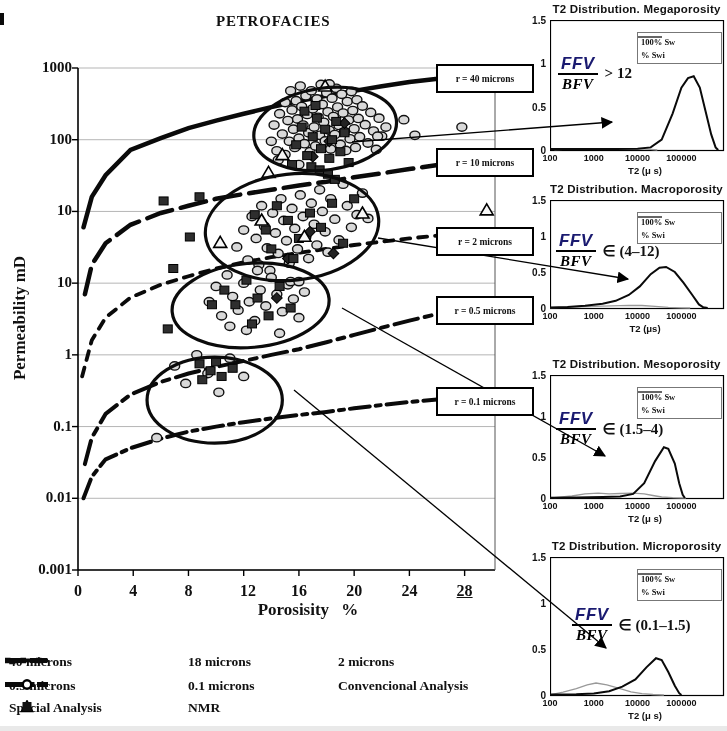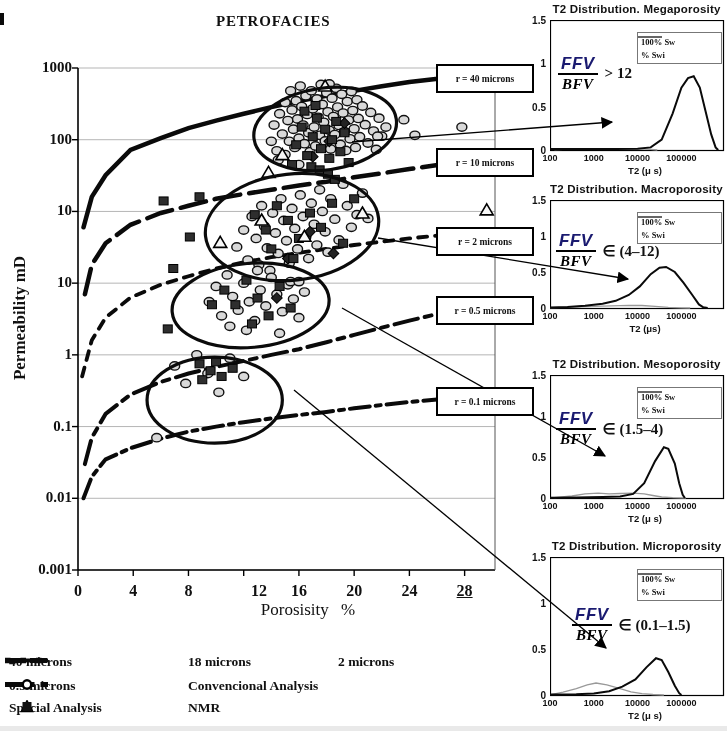--- a/index.html
+++ b/index.html
@@ -5,21 +5,21 @@
   html,body{margin:0;padding:0;background:#fff;}
   #page{position:relative;width:727px;height:731px;background:#ffffff;overflow:hidden;
         font-family:"Liberation Serif",serif;color:#111;}
   svg{position:absolute;left:0;top:0;}
   #main-svg{z-index:5;}
   #overlay-svg{z-index:18;pointer-events:none;}
   .abs{position:absolute;}
   .chart-title{font-weight:bold;font-size:15px;letter-spacing:.8px;z-index:15;}
   .main-ylabel{left:20px;top:318px;transform:translate(-50%,-50%) rotate(-90deg);
                white-space:nowrap;font-weight:bold;font-size:17px;z-index:15;}
-  .main-xlabel{left:228px;top:600px;width:160px;text-align:center;font-weight:normal;
+  .main-xlabel{left:228px;top:600px;width:160px;text-align:center;font-weight:bold;
                font-size:17px;z-index:15;word-spacing:8px;}
   .ytick{width:62px;text-align:right;font-weight:bold;font-size:15px;z-index:15;}
   .xtick{width:34px;text-align:center;font-weight:bold;font-size:16px;z-index:15;}
   .rbox{width:94px;height:25px;background:#fff;border:2px solid #000;z-index:22;
         display:flex;align-items:center;justify-content:center;
         font-size:9.5px;font-weight:600;}
   .t2-title{width:200px;text-align:center;font-family:"Liberation Sans",sans-serif;
             font-weight:bold;font-size:11.5px;z-index:15;letter-spacing:.2px;}
   .t2-ytick{width:22px;text-align:right;font-family:"Liberation Sans",sans-serif;
             font-size:10px;font-weight:600;z-index:15;}
@@ -322,21 +322,21 @@
     <div class="ytick abs" style="left:10px;top:130.71428571428572px;">100</div>
     <div class="ytick abs" style="left:10px;top:202.42857142857142px;">10</div>
     <div class="ytick abs" style="left:10px;top:274.1428571428571px;">10</div>
     <div class="ytick abs" style="left:10px;top:345.85714285714283px;">1</div>
     <div class="ytick abs" style="left:10px;top:417.57142857142856px;">0.1</div>
     <div class="ytick abs" style="left:10px;top:489.2857142857142px;">0.01</div>
     <div class="ytick abs" style="left:10px;top:561px;">0.001</div>
     <div class="xtick abs" style="left:61px;top:582px;">0</div>
     <div class="xtick abs" style="left:116.23178807947019px;top:582px;">4</div>
     <div class="xtick abs" style="left:171.46357615894038px;top:582px;">8</div>
-    <div class="xtick abs" style="left:242px;top:582px;">12</div>
+    <div class="xtick abs" style="left:231px;top:582px;">12</div>
     <div class="xtick abs" style="left:281.92715231788077px;top:582px;">16</div>
     <div class="xtick abs" style="left:337.158940397351px;top:582px;">20</div>
     <div class="xtick abs" style="left:392.3907284768212px;top:582px;">24</div>
     <div class="xtick abs" style="left:447.6225165562914px;top:582px;text-decoration:underline;">28</div>
     <div class="rbox abs" style="left:436px;top:64px;">r = 40 microns</div>
     <div class="rbox abs" style="left:436px;top:148px;">r = 10 microns</div>
     <div class="rbox abs" style="left:436px;top:227px;">r = 2 microns</div>
     <div class="rbox abs" style="left:436px;top:296px;">r = 0.5 microns</div>
     <div class="rbox abs" style="left:436px;top:387px;">r = 0.1 microns</div>
     <svg width="175" height="132" style="position:absolute;left:550px;top:20px;z-index:10;">
@@ -503,20 +503,26 @@
         <span class="legend-label">2 microns</span>
       </div>
     </div>
     <div class="legend-row" style="top: 678px;">
       <div class="legend-cell" style="width: 179px;">
         <svg width="46" height="13">
           <line x1="1" y1="6.5" x2="44" y2="6.5" stroke="#0a0a0a" stroke-width="5" stroke-dasharray="18 6 5.5 6"></line>
         </svg>
         <span class="legend-label">0.5 microns</span>
       </div>
+      <div class="legend-cell" style="width: 150px;">
+        <svg width="46" height="13">
+          <line x1="1" y1="6.5" x2="44" y2="6.5" stroke="#0a0a0a" stroke-width="5" stroke-dasharray="16 6 4 6"></line>
+        </svg>
+        <span class="legend-label">0.1 microns</span>
+      </div>
       <div class="legend-cell" style="width: 260px;">
         <svg width="46" height="13">
           <circle cx="23" cy="6.5" r="4.2" fill="#fff" stroke="#000" stroke-width="2.4"></circle>
         </svg>
         <span class="legend-label">Convencional Analysis</span>
       </div>
     </div>
     <div class="legend-row" style="top: 700px;">
       <div class="legend-cell" style="width: 179px;">
         <svg width="46" height="13">

